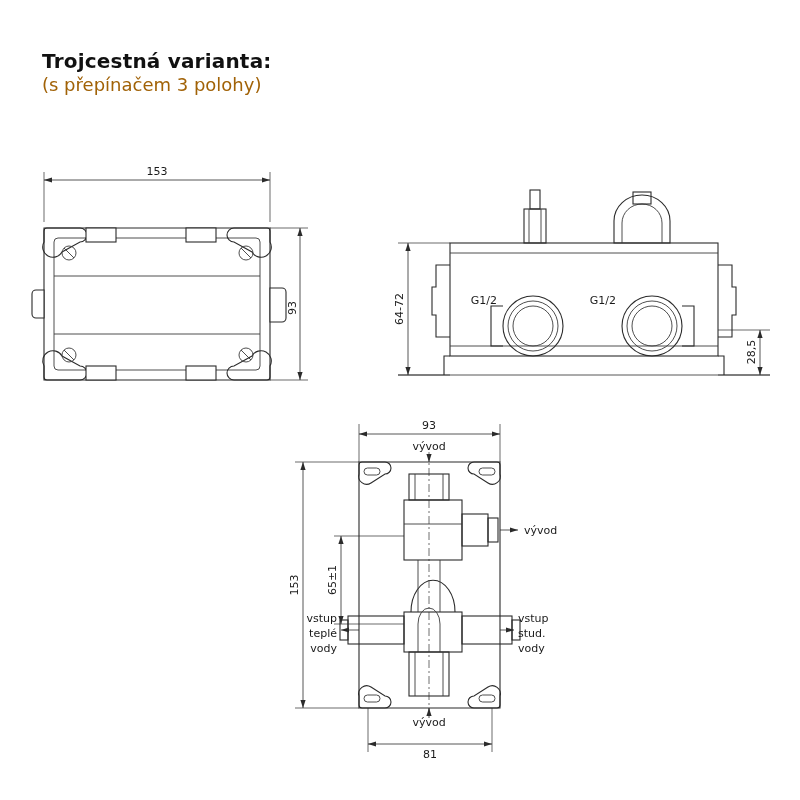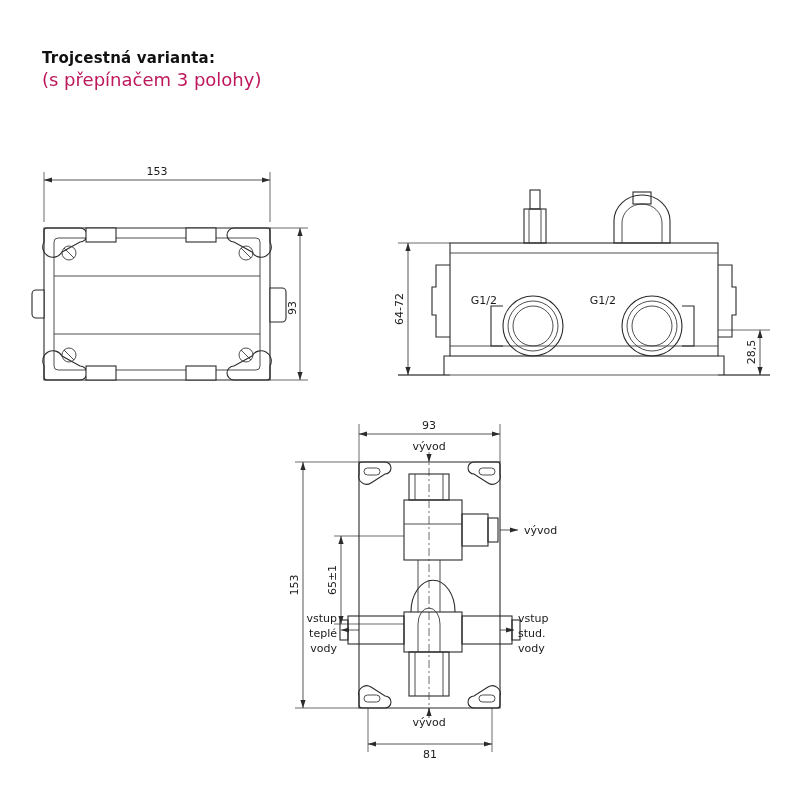--- a/index.html
+++ b/index.html
@@ -20,32 +20,32 @@
     left: 0; top: 0;
     width: 800px; height: 800px;
   }
   .title-block {
     position: absolute;
     left: 42px;
     top: 50px;
     width: 500px;
   }
   .title-main {
-    font-size: 15px;
+    font-size: 20px;
     font-weight: bold;
     letter-spacing: 0.2px;
     line-height: 1.1;
     color: #111111;
   }
   .title-sub {
     font-size: 18px;
     font-weight: normal;
     line-height: 1.15;
     margin-top: 3px;
-    color: #be185d;
+    color: #a16207;
   }
   svg.drawing {
     position: absolute;
     left: 0;
     top: 0;
     width: 800px;
     height: 800px;
   }
   svg.drawing text {
     font-family: "DejaVu Sans", "Liberation Sans", sans-serif;

